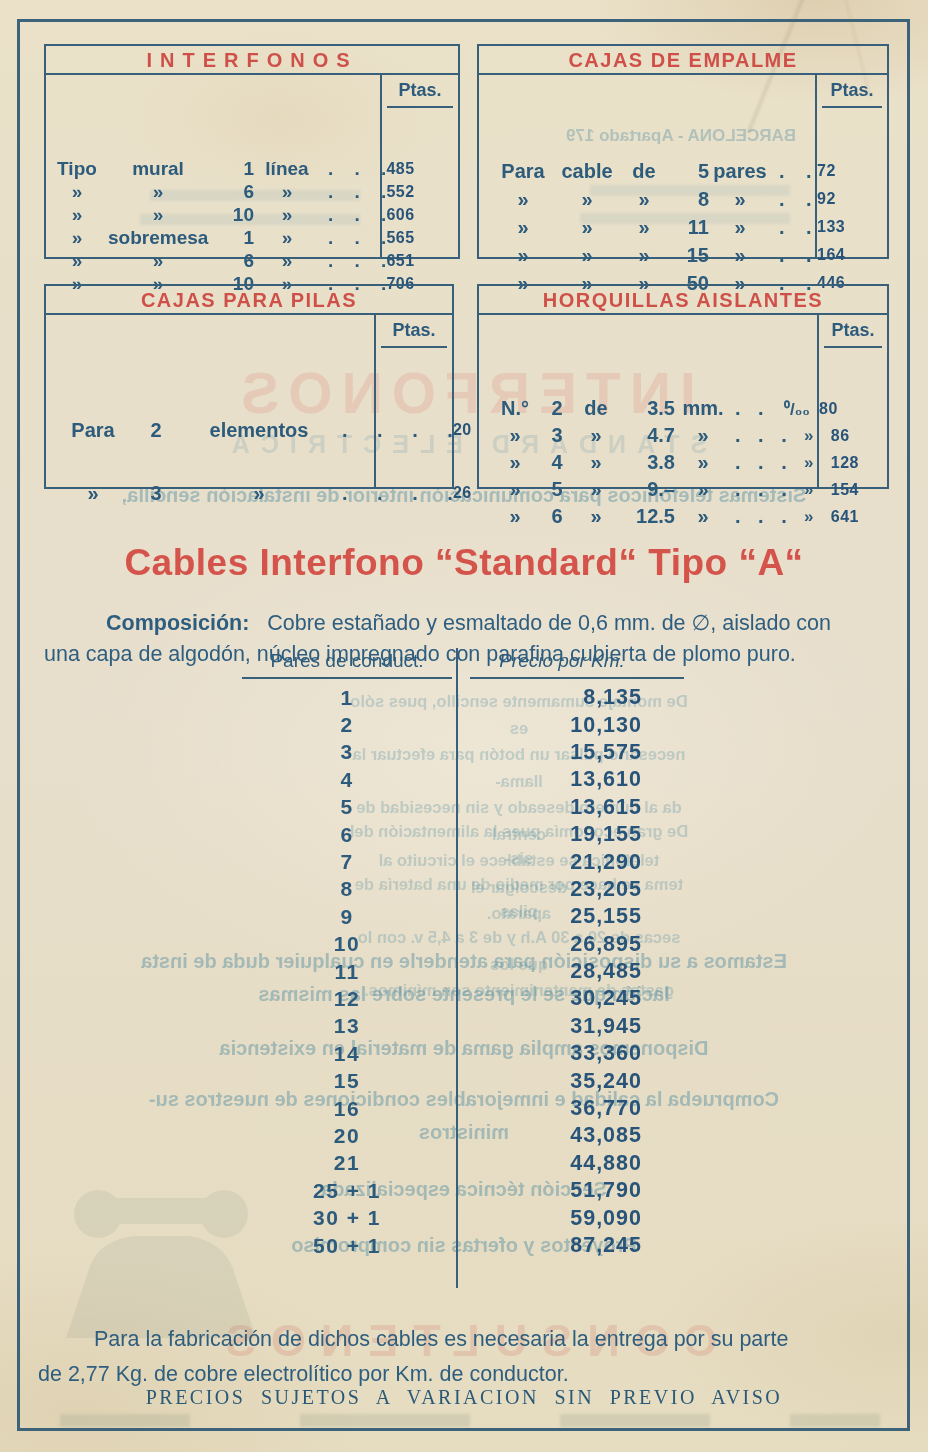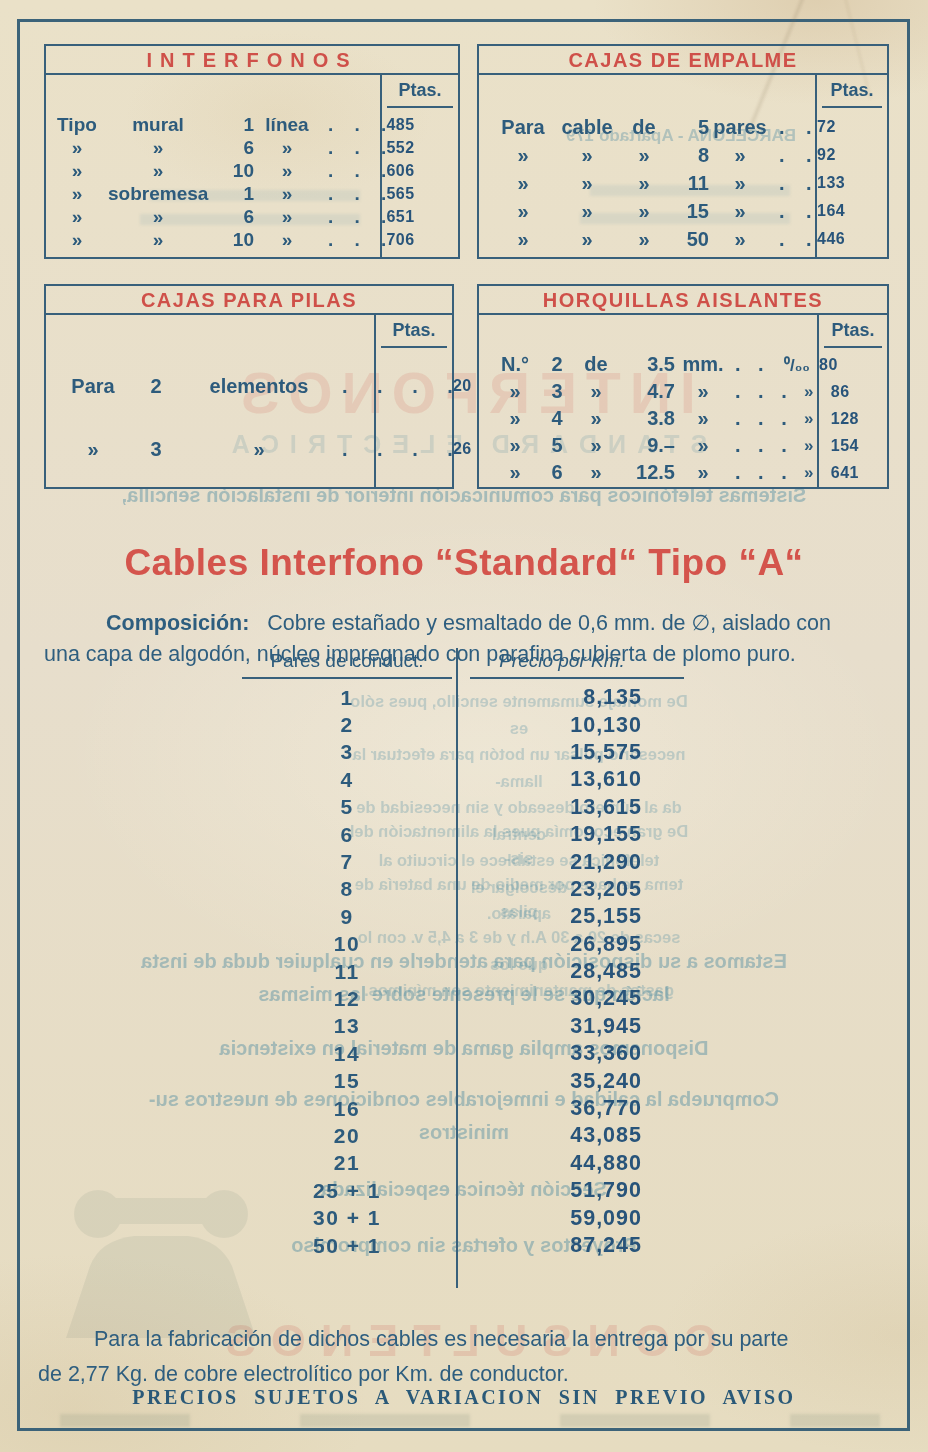--- a/index.html
+++ b/index.html
@@ -18,21 +18,21 @@
   
   .ptable{position:absolute;border:2px solid #38607b;z-index:2;}
   .ptitle{height:27px;line-height:28px;text-align:center;font-weight:bold;font-size:20px;
           color:#cf5049;border-bottom:2px solid #38607b;white-space:nowrap;}
   .t1 .ptitle{letter-spacing:8px;}
   .t2 .ptitle,.t3 .ptitle,.t4 .ptitle{letter-spacing:1.5px;}
   .pbody{position:relative;height:calc(100% - 29px);}
   .vdiv{position:absolute;top:0;bottom:0;border-left:2px solid #38607b;}
   .ptas{position:absolute;top:5px;right:0;text-align:center;font-weight:bold;font-size:18px;color:#2d5b7c;margin-left:44px;}
   .ptas-ul{position:absolute;top:31px;border-top:2px solid #38607b;right:5px;}
-  .rows{position:absolute;left:0;right:0;}
+  .rows{position:absolute;left:0;right:0;margin-top:44px;}
   .row{display:grid;align-items:center;color:#2d5b7c;font-weight:bold;white-space:nowrap;}
   .c{overflow:visible;}
   .cc{text-align:center;} .cr{text-align:right;}
   .dots{padding-left:8px;word-spacing:16px;color:#2d5b7c;}
   .price{text-align:left;padding-right:10px;font-size:16px;letter-spacing:.5px;color:#28547a;}
   .t1{left:44px;top:44px;width:412px;height:211px;}
   .t1 .vdiv{right:76px;} .t1 .ptas{width:76px;} .t1 .ptas-ul{width:66px;}
   .t1 .rows{top:38px;} .t1 .row{height:23px;font-size:19px;grid-template-columns:62px 100px 46px 66px 1fr 76px;}
   .t2{left:477px;top:44px;width:408px;height:211px;}
   .t2 .vdiv{right:70px;} .t2 .ptas{width:70px;} .t2 .ptas-ul{width:60px;}
@@ -62,21 +62,21 @@
   .cable-table .cdiv{position:absolute;left:218px;top:0;height:640px;border-left:2px solid #38607b;}
   .cable-table .crows{position:absolute;left:0;right:0;top:36px;}
   .crow{display:grid;grid-template-columns:218px 234px;height:27.4px;align-items:center;font-weight:bold;}
   .crow .pairs{text-align:center;font-size:21px;letter-spacing:1.5px;color:#2d5b7c;}
   .crow .kmprice{text-align:right;padding-right:48px;font-size:21.5px;letter-spacing:1px;color:#28547a;padding-left:8px;}
   
   .note{position:absolute;left:38px;width:852px;top:1300px;z-index:2;
     font-size:21.5px;line-height:35px;color:#2e5e7f;}
   .note .l1{text-indent:56px;}
   .notice{position:absolute;left:0;right:0;top:1386px;text-align:center;z-index:2;
-    font-family:"Liberation Serif",serif;font-weight:bold;font-size:20px;
+    font-family:"Liberation Serif",serif;font-weight:normal;font-size:20px;
     letter-spacing:2.5px;word-spacing:8px;color:#2a5978;}
   
   .ghost-layer{position:absolute;inset:0;z-index:1;}
   .ghost{position:absolute;transform:scaleX(-1);font-weight:bold;white-space:nowrap;filter:blur(.4px);}
   .gc{left:0;right:0;text-align:center;}
   .g-barcelona{top:126px;left:477px;width:408px;text-align:center;font-size:17px;color:rgba(70,134,160,.34);}
   .g-bigtitle{top:360px;font-size:57px;letter-spacing:9px;color:rgba(209,86,76,.15);}
   .g-sub{top:430px;font-size:25px;letter-spacing:11px;color:rgba(64,128,156,.17);}
   .g-systems{top:484px;font-size:20px;color:rgba(66,132,158,.38);}
   .g-para{width:350px;left:344px;font-size:16.5px;line-height:26.5px;text-align:center;

